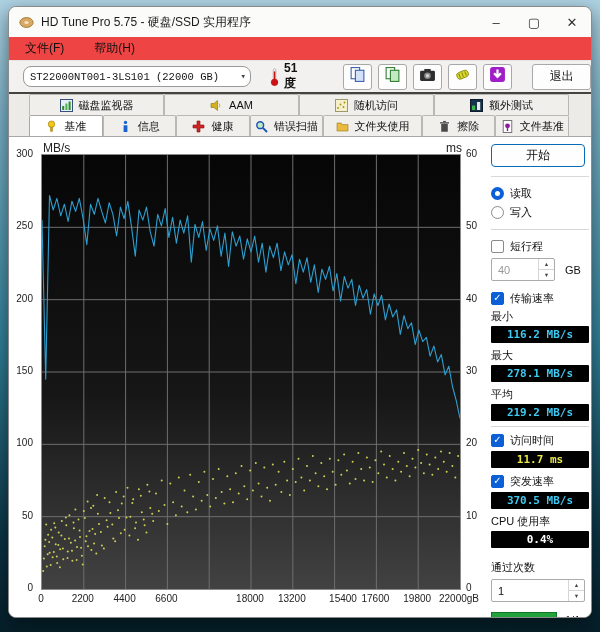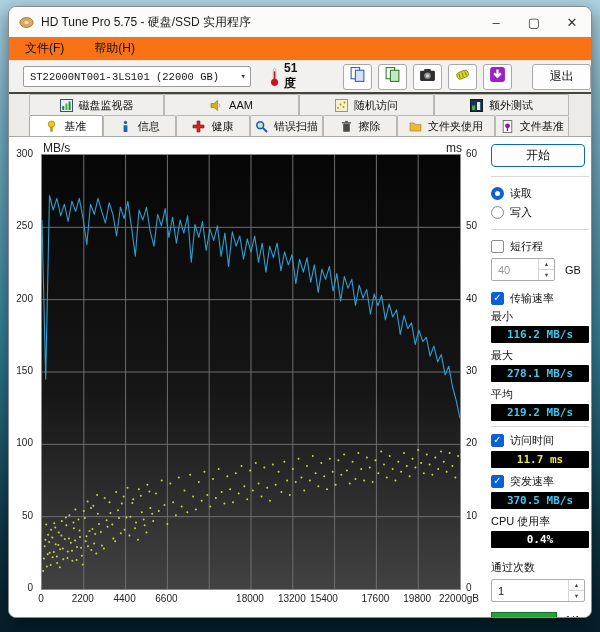--- a/index.html
+++ b/index.html
@@ -14,25 +14,25 @@
     box-shadow:0 6px 18px rgba(0,0,0,.45);overflow:hidden;
     box-sizing:border-box;
   }
   
   .titlebar{height:30px;background:#fbfbfa;display:flex;align-items:center;padding:0 0 0 10px;}
   .appicon{width:15px;height:15px;margin-right:7px;display:inline-flex}
   .apptitle{font-size:12px;color:#1b1b1b;}
   .tb-spacer{flex:1}
   .winctl{width:38px;height:30px;display:flex;align-items:center;justify-content:center;font-size:13px;color:#333;}
   
-  .menubar{height:23px;background:#f97316;display:flex;align-items:center;gap:26px;padding-left:14px;font-size:12px;color:#111;border-bottom:1px solid #e6e5e2;}
+  .menubar{height:23px;background:#ef4444;display:flex;align-items:center;gap:26px;padding-left:14px;font-size:12px;color:#111;border-bottom:1px solid #e6e5e2;}
   .menuitem{padding:2px 2px;}
   
   .toolbar{height:31px;display:flex;align-items:center;padding-left:14px;border-bottom:2px solid #43433f;background:#f2f1ef;}
-  .combo{width:248px;height:21px;background:#fff;border:1px solid #9a9a9a;border-radius:2px;display:flex;align-items:center;font-family:"Liberation Mono","DejaVu Sans Mono",monospace;font-size:10.5px;color:#111;padding:0 4px 0 6px;box-sizing:border-box}
+  .combo{width:248px;height:21px;background:#fff;border:1px solid #9a9a9a;border-radius:8px;display:flex;align-items:center;font-family:"Liberation Mono","DejaVu Sans Mono",monospace;font-size:10.5px;color:#111;padding:0 4px 0 6px;box-sizing:border-box}
   .combo .cval{flex:1;white-space:nowrap;overflow:hidden}
   .combo .chev{font-size:9px;color:#444}
   .thermo{width:12px;height:20px;margin-left:18px;display:inline-flex}
   .templabel{font-size:12px;font-weight:bold;color:#111;margin-left:4px}
   .tico-group{display:flex;gap:6px;margin-left:36px}
   .tbtn{width:27px;height:24px;background:#fdfdfd;border:1px solid #a8a8a8;border-radius:3px;display:flex;align-items:center;justify-content:center}
   .tbtn svg{width:17px;height:17px}
   .exitbtn{margin-left:20px;width:62px;height:24px;background:#fdfdfd;border:1px solid #a8a8a8;border-radius:3px;font-size:12px;color:#111;display:flex;align-items:center;justify-content:center}
   
   .tabstrip{background:#ecebe8;padding:0 0 0 20px;}
@@ -231,37 +231,37 @@
         </div>
         <div class="tab">
           <span class="ticon">
             <svg viewBox="0 0 13 13">
               <circle cx="5.2" cy="5.2" r="3.4" fill="#c2e8c2" stroke="#1a55bb" stroke-width="1.5"></circle>
               <line x1="7.9" y1="7.9" x2="12" y2="12" stroke="#1a55bb" stroke-width="2"></line>
             </svg>
           </span>
           <span>错误扫描</span>
         </div>
+        <div class="tab" style="flex: 1.35 1 0%;">
+          <span class="ticon">
+            <svg viewBox="0 0 13 13">
+              <path d="M1,3 h4.2 l1.1,1.6 H12 V11 H1 z" fill="#e9ba3e" stroke="#9a7a12" stroke-width="0.6"></path>
+            </svg>
+          </span>
+          <span>文件夹使用</span>
+        </div>
         <div class="tab">
           <span class="ticon">
             <svg viewBox="0 0 13 13">
               <rect x="3.2" y="3.8" width="6.6" height="8" rx="0.6" fill="#4a4a4a"></rect>
               <rect x="2" y="2.2" width="9" height="1.3" fill="#4a4a4a"></rect>
               <rect x="5.2" y="0.9" width="2.6" height="1.3" fill="#4a4a4a"></rect>
             </svg>
           </span>
           <span>擦除</span>
-        </div>
-        <div class="tab" style="flex: 1.35 1 0%;">
-          <span class="ticon">
-            <svg viewBox="0 0 13 13">
-              <path d="M1,3 h4.2 l1.1,1.6 H12 V11 H1 z" fill="#e9ba3e" stroke="#9a7a12" stroke-width="0.6"></path>
-            </svg>
-          </span>
-          <span>文件夹使用</span>
         </div>
         <div class="tab">
           <span class="ticon">
             <svg viewBox="0 0 13 13">
               <rect x="2.2" y="0.6" width="8.6" height="11.8" fill="#fff" stroke="#555" stroke-width="0.8"></rect>
               <circle cx="6.5" cy="5.8" r="2.4" fill="#8c1a9e"></circle>
               <rect x="5.8" y="7" width="1.4" height="4" fill="#8c1a9e"></rect>
             </svg>
           </span>
           <span>文件基准</span>
@@ -537,21 +537,21 @@
         <div class="axislabel rlab" style="top: 445px;">0</div>
       </div>
     <div id="xl">
         <div class="axislabel xlab" style="top: 456px; left: 32px;">0</div>
         <div class="axislabel xlab" style="top: 456px; left: 73.8px;">2200</div>
         <div class="axislabel xlab" style="top: 456px; left: 115.6px;">4400</div>
         <div class="axislabel xlab" style="top: 456px; left: 157.4px;">6600</div>
         <div class="axislabel xlab" style="top: 456px; left: 199.2px; margin-top: 36px;">8800</div>
         <div class="axislabel xlab" style="top: 456px; left: 241px;">18000</div>
         <div class="axislabel xlab" style="top: 456px; left: 282.8px;">13200</div>
-        <div class="axislabel xlab" style="top: 456px; left: 315px;">15400</div>
+        <div class="axislabel xlab" style="top: 456px; left: 334px;">15400</div>
         <div class="axislabel xlab" style="top: 456px; left: 366.4px;">17600</div>
         <div class="axislabel xlab" style="top: 456px; left: 408.2px;">19800</div>
         <div class="axislabel xlab" style="top: 456px; left: 450px;">22000gB</div>
       </div>
 
     <div class="side">
       <div class="startbtn">开始</div>
       <hr class="sep">
       <div class="row">
         <span class="radio sel"></span>

